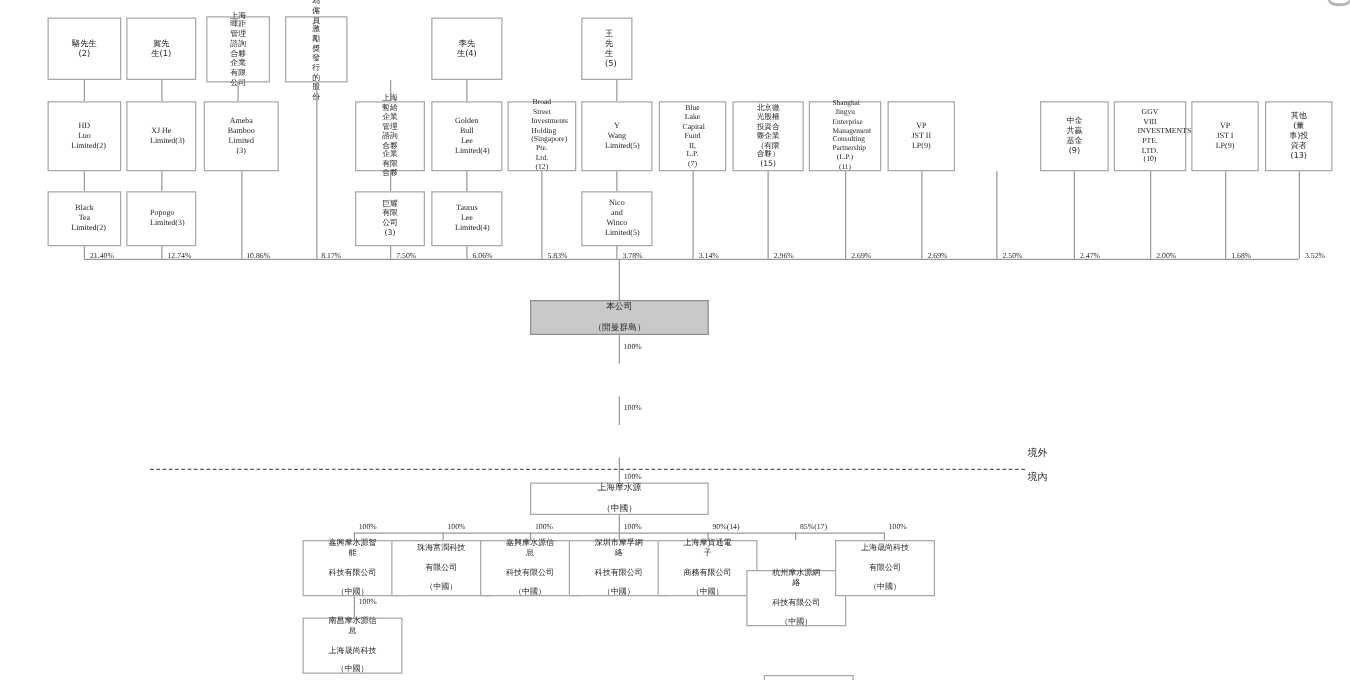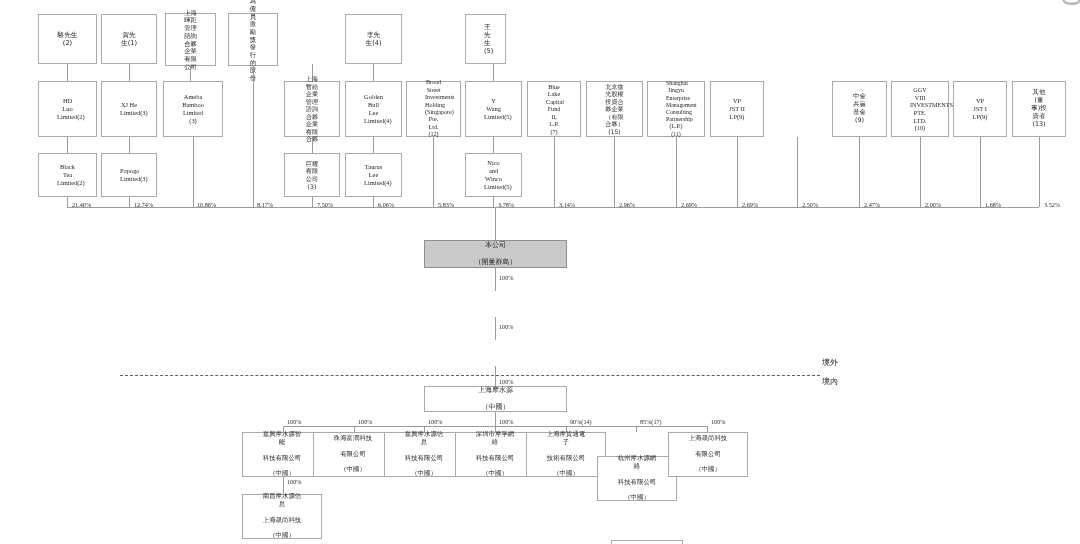--- a/index.html
+++ b/index.html
@@ -277,21 +277,21 @@
   <div class="box cn" style="left:455px;top:432px;width:80px;height:45px;font-size:6.4px;">
     <span>
       <span>深圳市摩孚網絡</span><br>
       <span>科技有限公司</span><br>
       <span>（中國）</span>
     </span>
   </div>
   <div class="box cn" style="left:526px;top:432px;width:80px;height:45px;font-size:6.4px;justify-content:flex-end;">
     <span>
       <span>上海摩貨通電子</span><br>
-      <span>技術有限公司</span><br>
+      <span>商務有限公司</span><br>
       <span>（中國）</span>
     </span>
   </div>
   <div class="box cn" style="left:597px;top:456px;width:80px;height:45px;font-size:6.4px;">
     <span>
       <span>杭州摩水源網絡</span><br>
       <span>科技有限公司</span><br>
       <span>（中國）</span>
     </span>
   </div>

